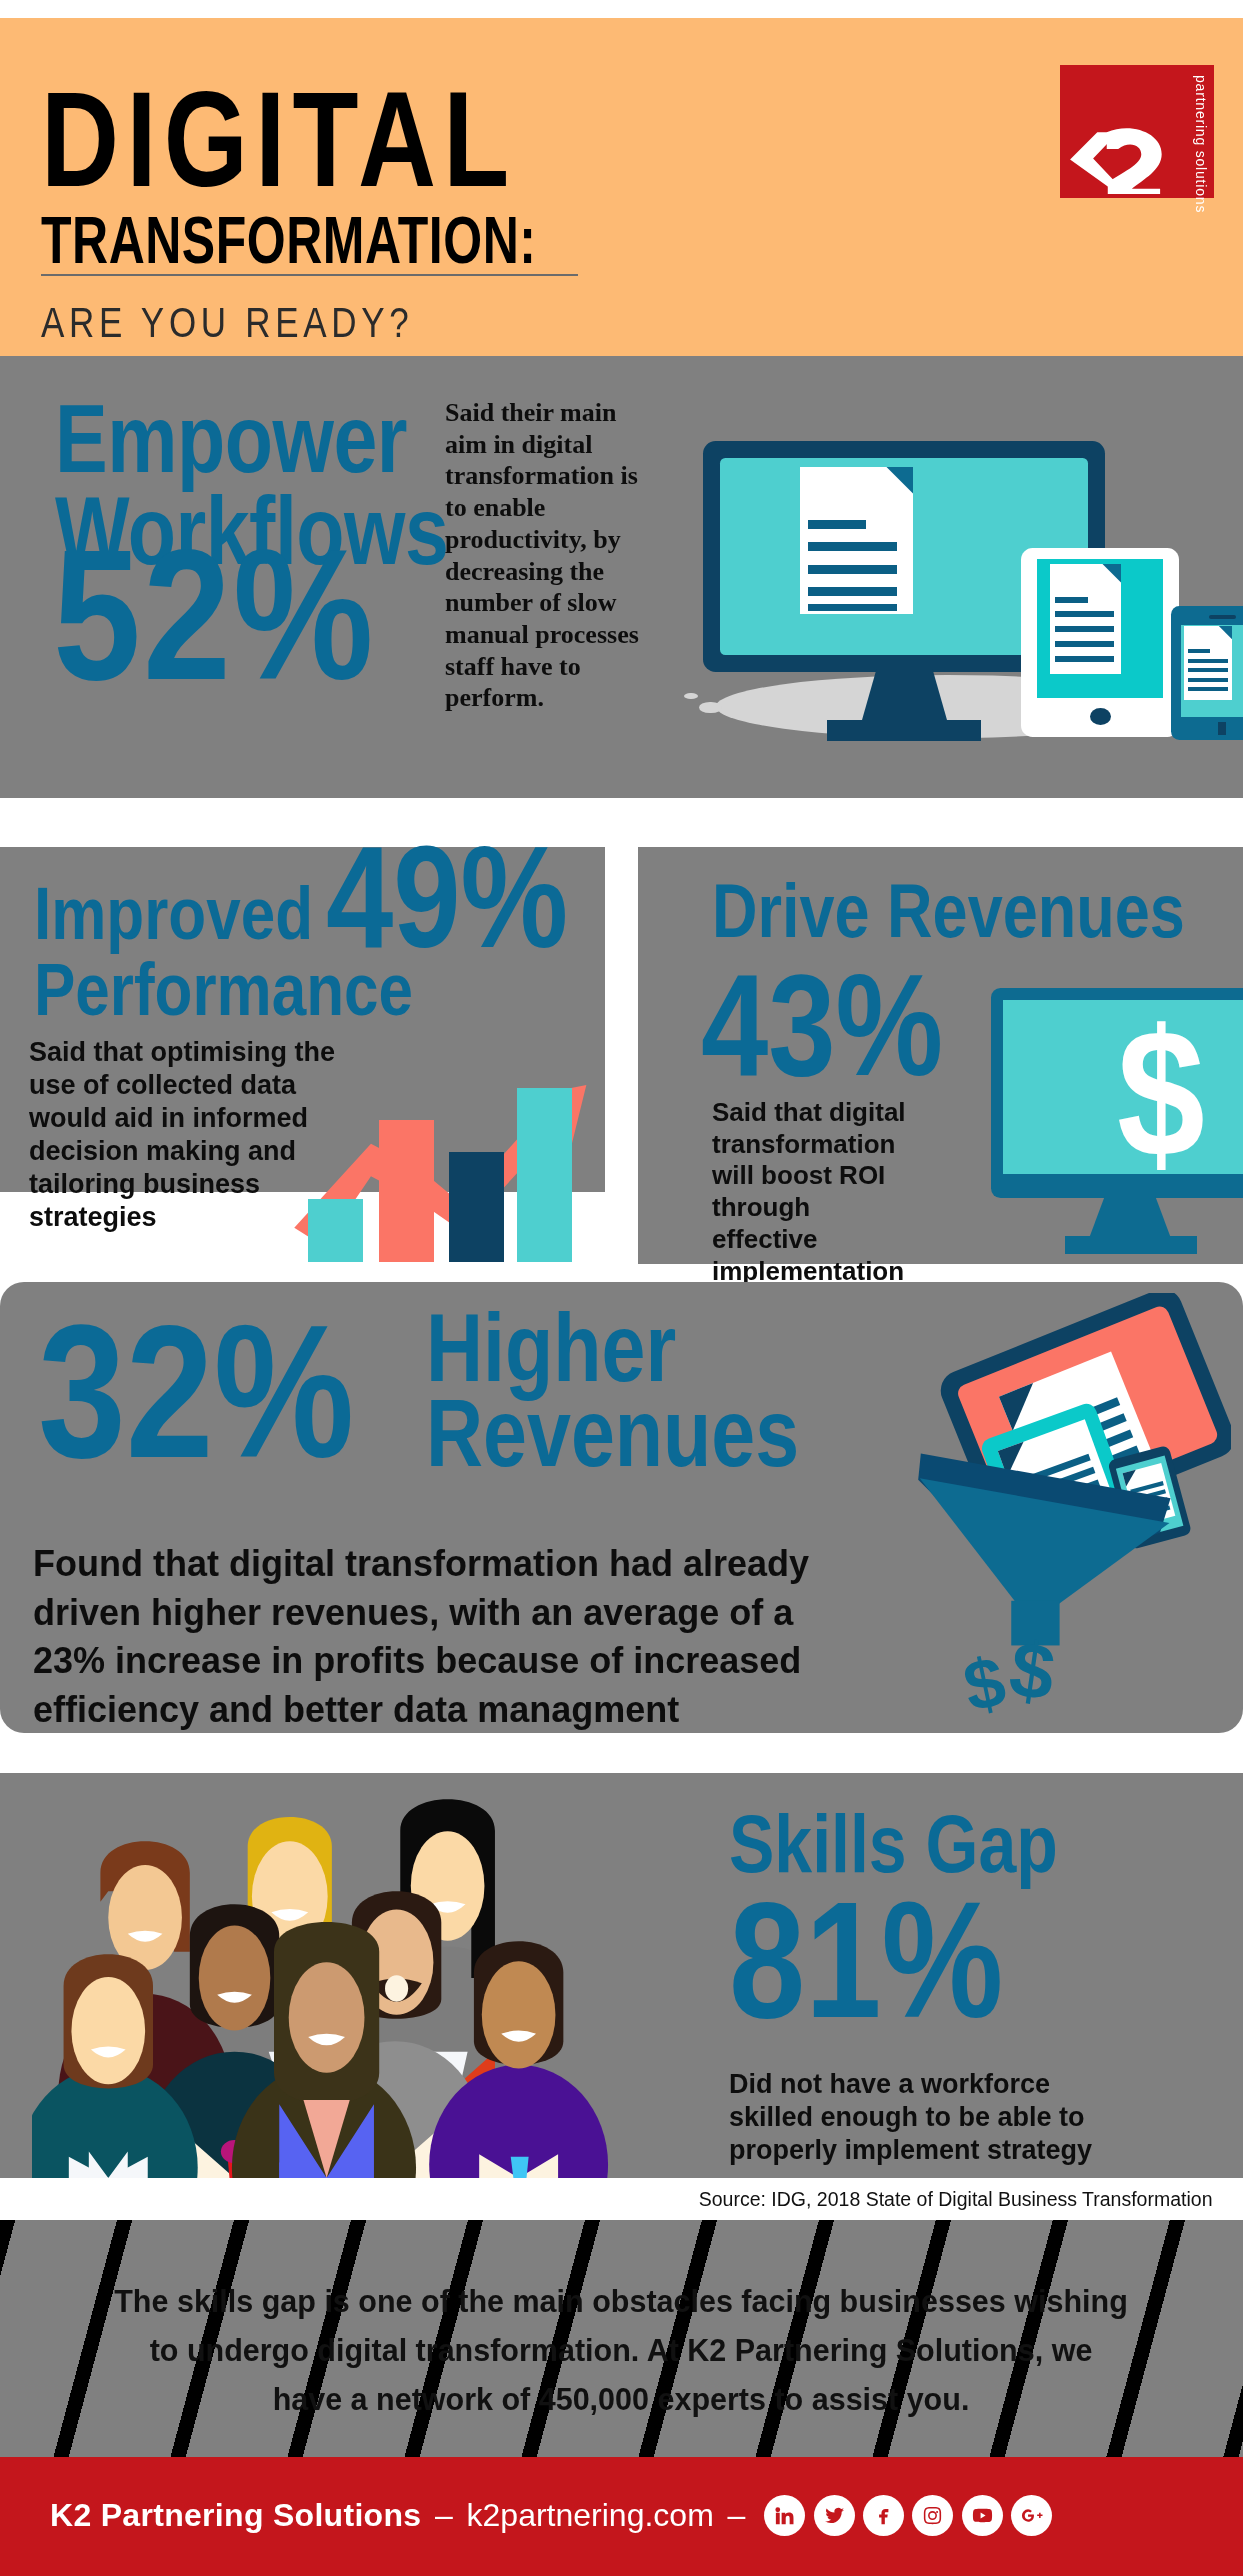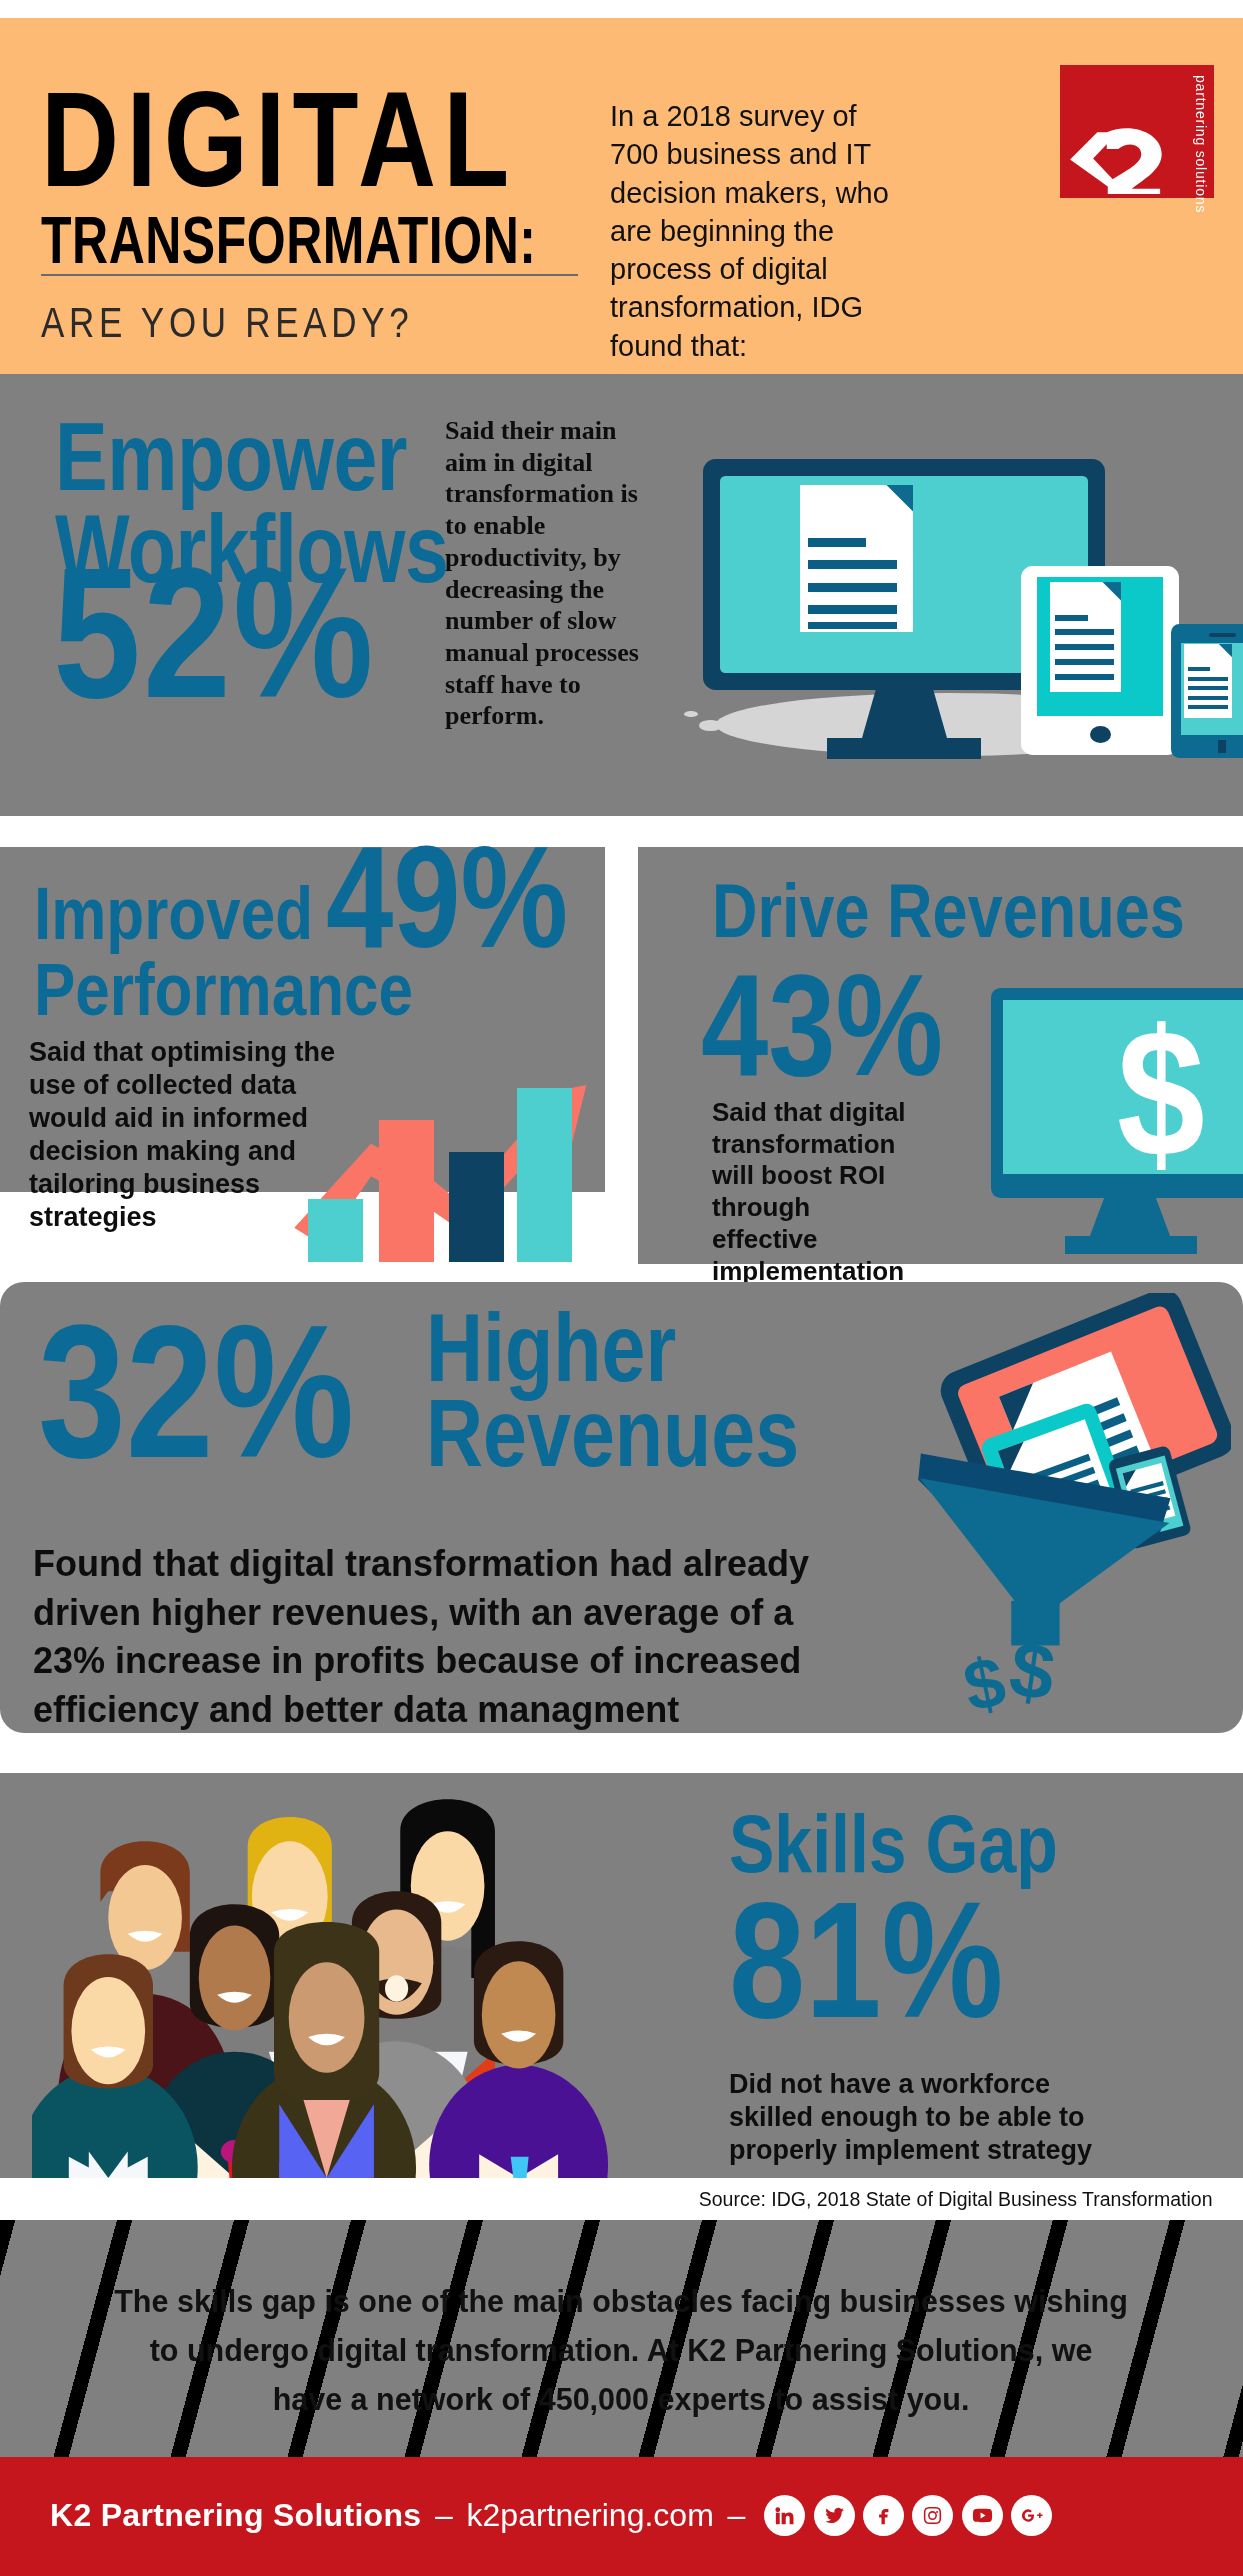--- a/index.html
+++ b/index.html
@@ -29,21 +29,21 @@
   
   .panel{position:absolute;background:#808080;}
   .stat-head{color:#0b6a96;font-weight:700;line-height:.95;
       font-family:"Liberation Sans Narrow","Liberation Sans",sans-serif;
       transform-origin:left top;}
   .stat-num{color:#0b6a96;font-weight:700;line-height:.9;
       font-family:"Liberation Sans Narrow","Liberation Sans",sans-serif;}
   .body-copy{color:#0d0d0d;font-weight:700;line-height:1.22;}
 
   
-  #sec1{left:0;top:374px;width:1243px;height:442px;}
+  #sec1{left:0;top:356px;width:1243px;height:442px;}
   #s1-head{position:absolute;left:55px;top:37px;font-size:79px;transform:scaleY(1.22);letter-spacing:-0.5px;}
   #s1-num{position:absolute;left:53px;top:174px;font-size:158px;letter-spacing:2.1px;transform:scaleY(1.18);transform-origin:left top;}
   #s1-copy{position:absolute;left:445px;top:41px;width:205px;font-size:26px;font-family:Liberation Serif, serif;}
 
   
   #devices{position:absolute;left:658px;top:10.5px;width:573px;height:421px;}
   .shadow-ellipse{position:absolute;left:58px;top:308px;width:463px;height:63px;border-radius:50%;background:#d5d5d5;}
   .shadow-dot1{position:absolute;left:26px;top:326px;width:13.7px;height:6.3px;border-radius:50%;background:#d5d5d5;}
   .shadow-dot2{position:absolute;left:41px;top:335px;width:23px;height:11.6px;border-radius:50%;background:#d5d5d5;}
   .monitor{position:absolute;left:45px;top:74px;width:402px;height:231px;background:#0d4263;border-radius:12.6px;}
@@ -126,21 +126,20 @@
 </head>
 <body>
 
 <div id="page">
 
   <div id="header">
     <div id="title-digital">DIGITAL</div>
     <div id="title-transformation">TRANSFORMATION:</div>
     <div id="title-rule"></div>
     <div id="title-ready">ARE YOU READY?</div>
-    <div id="intro">In a 2018 survey of 700 business and IT decision makers, who are beginning the process of digital transformation, IDG found that:</div>
 
     <div id="logo">
       <svg class="k2mark" viewBox="0 0 185 128">
         <path d="M0 62 L52 10 L92 10 L44 60 L96 115 L92 128 L0 62 Z" fill="#ffffff"></path>
         <path d="M70 10 C118 -10 175 12 175 52 C175 82 140 100 118 118 L172 118 L172 128 L72 128 L72 106
                  C100 86 136 72 136 52 C136 34 112 26 92 42 L70 42 Z" fill="#ffffff"></path>
       </svg>
       <div class="logo-words">partnering solutions</div>
     </div>
   </div>

